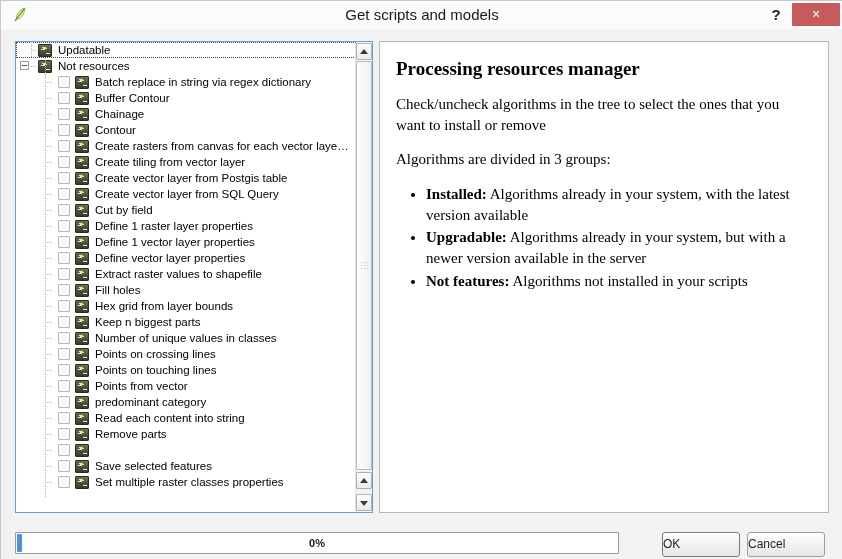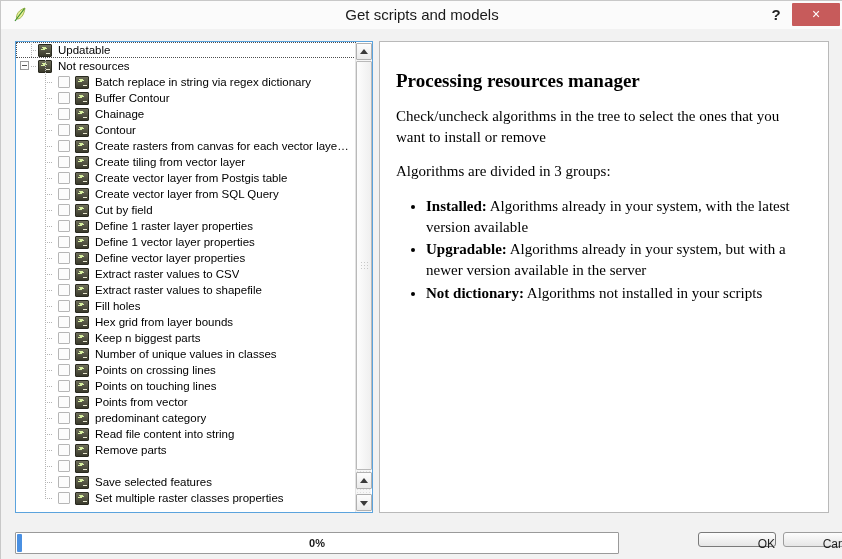--- a/index.html
+++ b/index.html
@@ -222,21 +222,21 @@
     background-size: 3px 3px;
   }
 
   
   .desc-panel {
     position: absolute; left: 378px; top: 12px;
     width: 450px; height: 472px;
     background: #ffffff;
     border: 1px solid #b9b9b9;
     box-sizing: border-box;
-    padding: 24px 16px;
+    padding: 12px 16px;
     overflow: hidden;
     font-family: "Liberation Serif", serif;
     color: #000;
   }
   .desc-title {
     font-size: 19px;
     font-weight: bold;
     margin: 4px 0 14px 0;
   }
   .desc-para {
@@ -277,31 +277,30 @@
     line-height: 20px;
     text-align: center;
     font-size: 11px;
     font-weight: bold;
     color: #1a1a1a;
   }
 
   .btn {
     position: absolute;
     top: 503px;
-    height: 15px;
+    height: 25px;
     line-height: 23px;
-    text-align: right;
+    text-align: left;
     font-size: 12px;
     color: #1f1f1f;
     background: linear-gradient(#fdfdfd, #e6e6e6);
     border: 1px solid #9d9d9d;
     border-radius: 3px;
     box-sizing: border-box;
     cursor: default;
-    margin-left: 36px;
   }
   .btn-ok { left: 661px; width: 78px; border-color: #7a7a7a; }
   .btn-cancel { left: 746px; width: 78px; }
 </style>
 </head>
 <body>
 
 <div id="app">
 
   <div class="titlebar">
@@ -401,26 +400,20 @@
           <div class="tree-row child">
             <span class="dots-h" style="left: 29px; top: 8px; width: 8px;"></span>
             <span class="chk"></span>
             <span class="algo-icon"></span>
             <span class="row-label">Define vector layer properties</span>
           </div>
           <div class="tree-row child">
             <span class="dots-h" style="left: 29px; top: 8px; width: 8px;"></span>
             <span class="chk"></span>
             <span class="algo-icon"></span>
-            <span class="row-label">Extract raster values to CSV</span>
-          </div>
-          <div class="tree-row child">
-            <span class="dots-h" style="left: 29px; top: 8px; width: 8px;"></span>
-            <span class="chk"></span>
-            <span class="algo-icon"></span>
             <span class="row-label">Extract raster values to shapefile</span>
           </div>
           <div class="tree-row child">
             <span class="dots-h" style="left: 29px; top: 8px; width: 8px;"></span>
             <span class="chk"></span>
             <span class="algo-icon"></span>
             <span class="row-label">Fill holes</span>
           </div>
           <div class="tree-row child">
             <span class="dots-h" style="left: 29px; top: 8px; width: 8px;"></span>
@@ -461,21 +454,21 @@
           <div class="tree-row child">
             <span class="dots-h" style="left: 29px; top: 8px; width: 8px;"></span>
             <span class="chk"></span>
             <span class="algo-icon"></span>
             <span class="row-label">predominant category</span>
           </div>
           <div class="tree-row child">
             <span class="dots-h" style="left: 29px; top: 8px; width: 8px;"></span>
             <span class="chk"></span>
             <span class="algo-icon"></span>
-            <span class="row-label">Read file content into string</span>
+            <span class="row-label">Read each content into string</span>
           </div>
           <div class="tree-row child">
             <span class="dots-h" style="left: 29px; top: 8px; width: 8px;"></span>
             <span class="chk"></span>
             <span class="algo-icon"></span>
             <span class="row-label">Remove parts</span>
           </div>
           <div class="tree-row child">
             <span class="dots-h" style="left: 29px; top: 8px; width: 8px;"></span>
             <span class="chk"></span>
@@ -514,21 +507,21 @@
       </div>
     </div>
 
     <div class="desc-panel">
       <div class="desc-title">Processing resources manager</div>
       <p class="desc-para">Check/uncheck algorithms in the tree to select the ones that you want to install or remove</p>
       <p class="desc-para">Algorithms are divided in 3 groups:</p>
       <ul class="desc-list" id="desc-bullets">
           <li><b>Installed:</b><span> Algorithms already in your system, with the latest version available</span></li>
           <li><b>Upgradable:</b><span> Algorithms already in your system, but with a newer version available in the server</span></li>
-          <li><b>Not dictionary:</b><span> Algorithms not installed in your scripts</span></li>
+          <li><b>Not features:</b><span> Algorithms not installed in your scripts</span></li>
         </ul>
     </div>
 
     <div class="progress">
       <div class="progress-fill" id="progress-fill" style="width: 5px;"></div>
       <div class="progress-label">0%</div>
     </div>
 
     <div class="btn btn-ok">OK</div>
     <div class="btn btn-cancel">Cancel</div>

